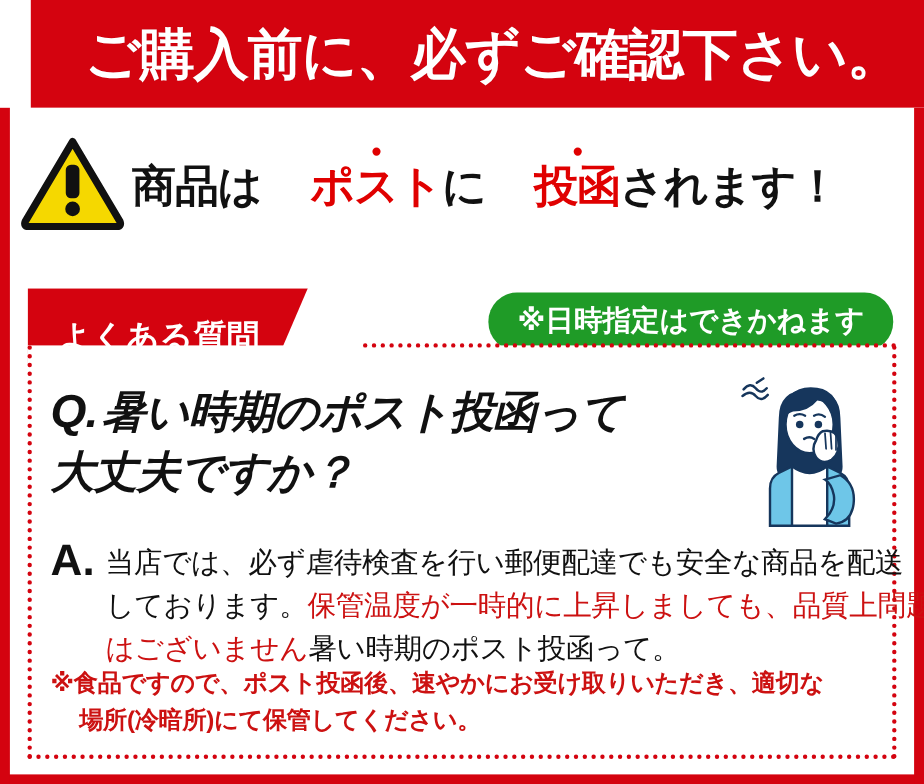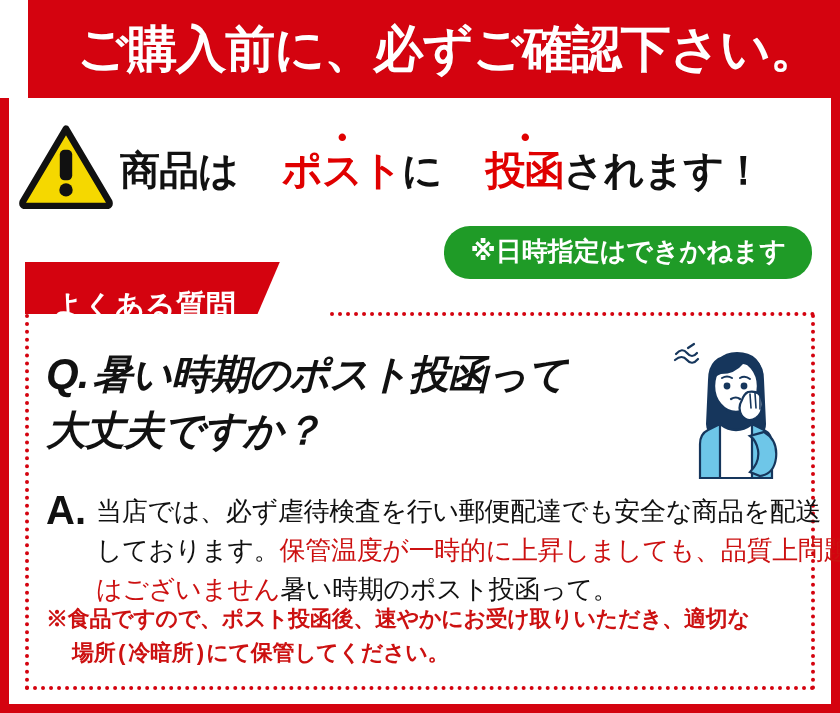--- a/index.html
+++ b/index.html
@@ -77,20 +77,21 @@
     padding-right:28px;box-sizing:border-box;
   }
   .pill{
     background:#1f9b27;
     color:#ffffff;
     font-size:26px;font-weight:bold;
     border-radius:26px;
     padding:8px 26px 10px 26px;
     white-space:nowrap;
     letter-spacing:0px;
+    margin-top:40px;
   }
   
   .ribbon{
     position:absolute;left:25px;top:262px;
     height:52px;
     background:#d4030f;
     color:#ffffff;
     font-size:30px;font-weight:bold;
     display:flex;align-items:center;
     padding:18px 44px 0 28px;
@@ -141,21 +142,21 @@
     font-size:26px;color:#111111;
     line-height:1.5;white-space:nowrap;letter-spacing:-0.3px;
   }
   .a-red{color:#cc1111;font-weight:normal;}
   .note-block{
     position:absolute;left:46px;top:604px;
     width:720px;
   }
   .note-line{
     font-size:22px;color:#cc1111;font-weight:bold;
-    line-height:1.55;white-space:nowrap;letter-spacing:-0.3px;font-family:Liberation Mono, monospace;
+    line-height:1.55;white-space:nowrap;letter-spacing:-0.3px;
   }
   .note-indent{padding-left:26px;}
   
   .illus{
     position:absolute;left:668px;top:336px;
     width:150px;height:150px;
   }
 </style>
 </head>
 <body>

